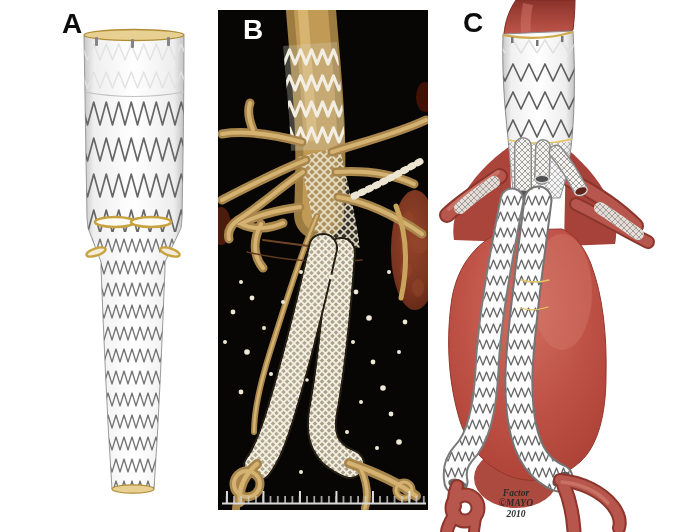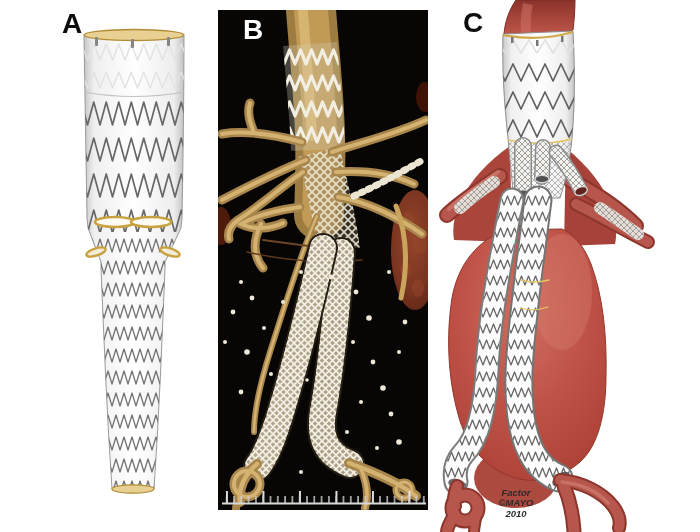--- a/index.html
+++ b/index.html
@@ -2,21 +2,21 @@
 <html><head>
 <meta charset="utf-8">
 <style>
   html,body{margin:0;padding:0;background:#fff;}
   .fig{position:relative;width:700px;height:532px;background:#ffffff;overflow:hidden;
        font-family:"Liberation Sans",sans-serif;}
   .fig svg{position:absolute;display:block;}
   .panel-label{position:absolute;font-weight:bold;font-size:28px;color:#0c0c0c;line-height:1;}
   .panel-label.light{color:#ffffff;}
   .attribution{position:absolute;left:489px;top:488px;width:54px;text-align:center;
-       font-style:italic;font-weight:bold;font-size:9.5px;line-height:1.1;color:#2b2b2b;}
+       font-style:italic;font-weight:bold;font-size:9.5px;line-height:1.1;color:#2b2b2b;font-family:Liberation Serif, serif;}
   .attribution span{display:block;}
 </style>
 </head>
 <body>
 
 <div class="fig">
 
   <svg style="left:55px;top:5px" width="150" height="512" viewBox="55 5 150 512">
     <defs>
       <linearGradient id="a-body" x1="0" y1="0" x2="1" y2="0">

